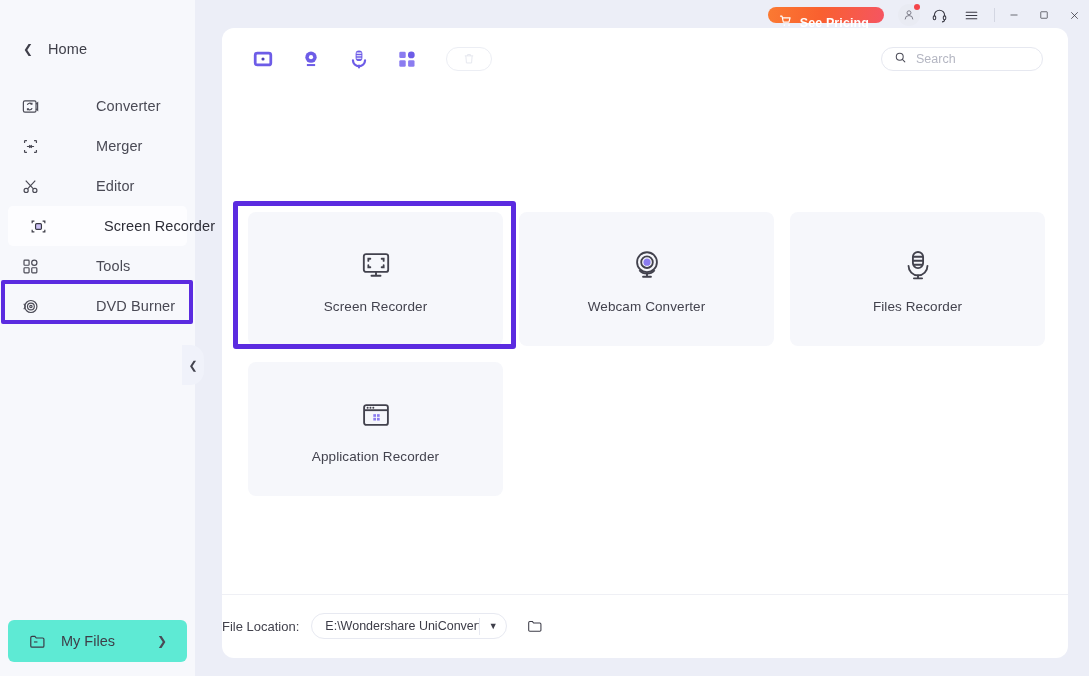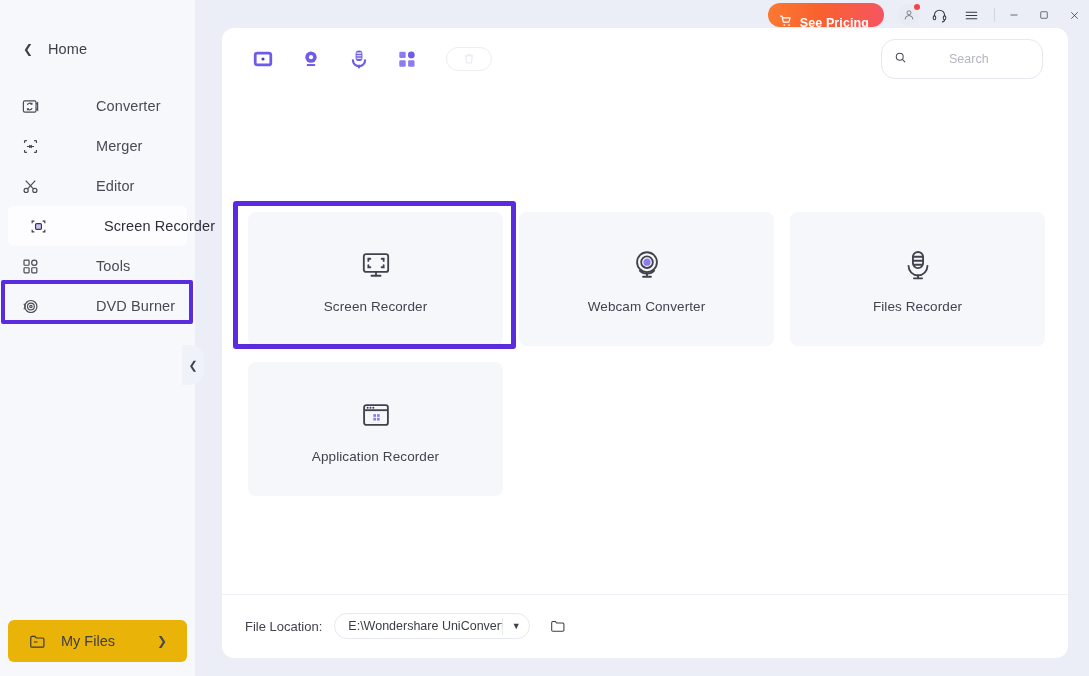--- a/index.html
+++ b/index.html
@@ -123,21 +123,21 @@
     z-index: 4;
     cursor: pointer;
   }
 
   .myfiles {
     position: absolute;
     left: 8px;
     bottom: 14px;
     width: 179px;
     height: 42px;
-    background: #eab308;
+    background: #5eead4;
     border-radius: 6px;
     display: flex;
     align-items: center;
     cursor: pointer;
   }
   .myfiles .ico {
     width: 22px; height: 22px;
     margin-left: 18px;
     display: flex; align-items: center; justify-content: center;
     flex: none;
@@ -159,21 +159,21 @@
     position: absolute;
     left: 195px; top: 0;
     width: 894px; height: 30px;
     display: flex;
     align-items: center;
     justify-content: flex-end;
     z-index: 5;
   }
 
   .pricing-btn {
-    height: 24px;
+    height: 16px;
     padding: 16px 15px 0 11px;
     border-radius: 12px;
     background: linear-gradient(100deg, #fb7a32 0%, #f9602f 45%, #f55562 100%);
     display: flex;
     align-items: center;
     gap: 7px;
     cursor: pointer;
     border: none;
   }
   .pricing-btn .txt {
@@ -257,28 +257,27 @@
     border-radius: 12px;
     display: flex;
     align-items: center;
     justify-content: center;
     cursor: pointer;
   }
 
   .search-box {
     margin-left: auto;
     margin-right: 25px;
-    width: 162px; height: 40px;
+    width: 162px; height: 24px;
     border: 1px solid #e6e8f0;
     border-radius: 14px;
     display: flex;
     align-items: center;
     padding-left: 12px;
     cursor: text;
-    gap: 33px;
   }
   .search-box .ph {
     margin-left: 9px;
     font-size: 12.5px;
     color: #b4b6c2;
   }
 
   
   .grid {
     position: absolute;
@@ -337,21 +336,20 @@
   }
 
   .filebar {
     position: absolute;
     left: 0;
     top: 566px;
     width: 846px;
     height: 64px;
     display: flex;
     align-items: center;
-    padding-left: 23px;
   }
   .filebar .flabel {
     font-size: 13px;
     color: #42424d;
   }
   .path-select {
     margin-left: 12px;
     width: 196px;
     height: 26px;
     border: 1px solid #e7e9f1;

